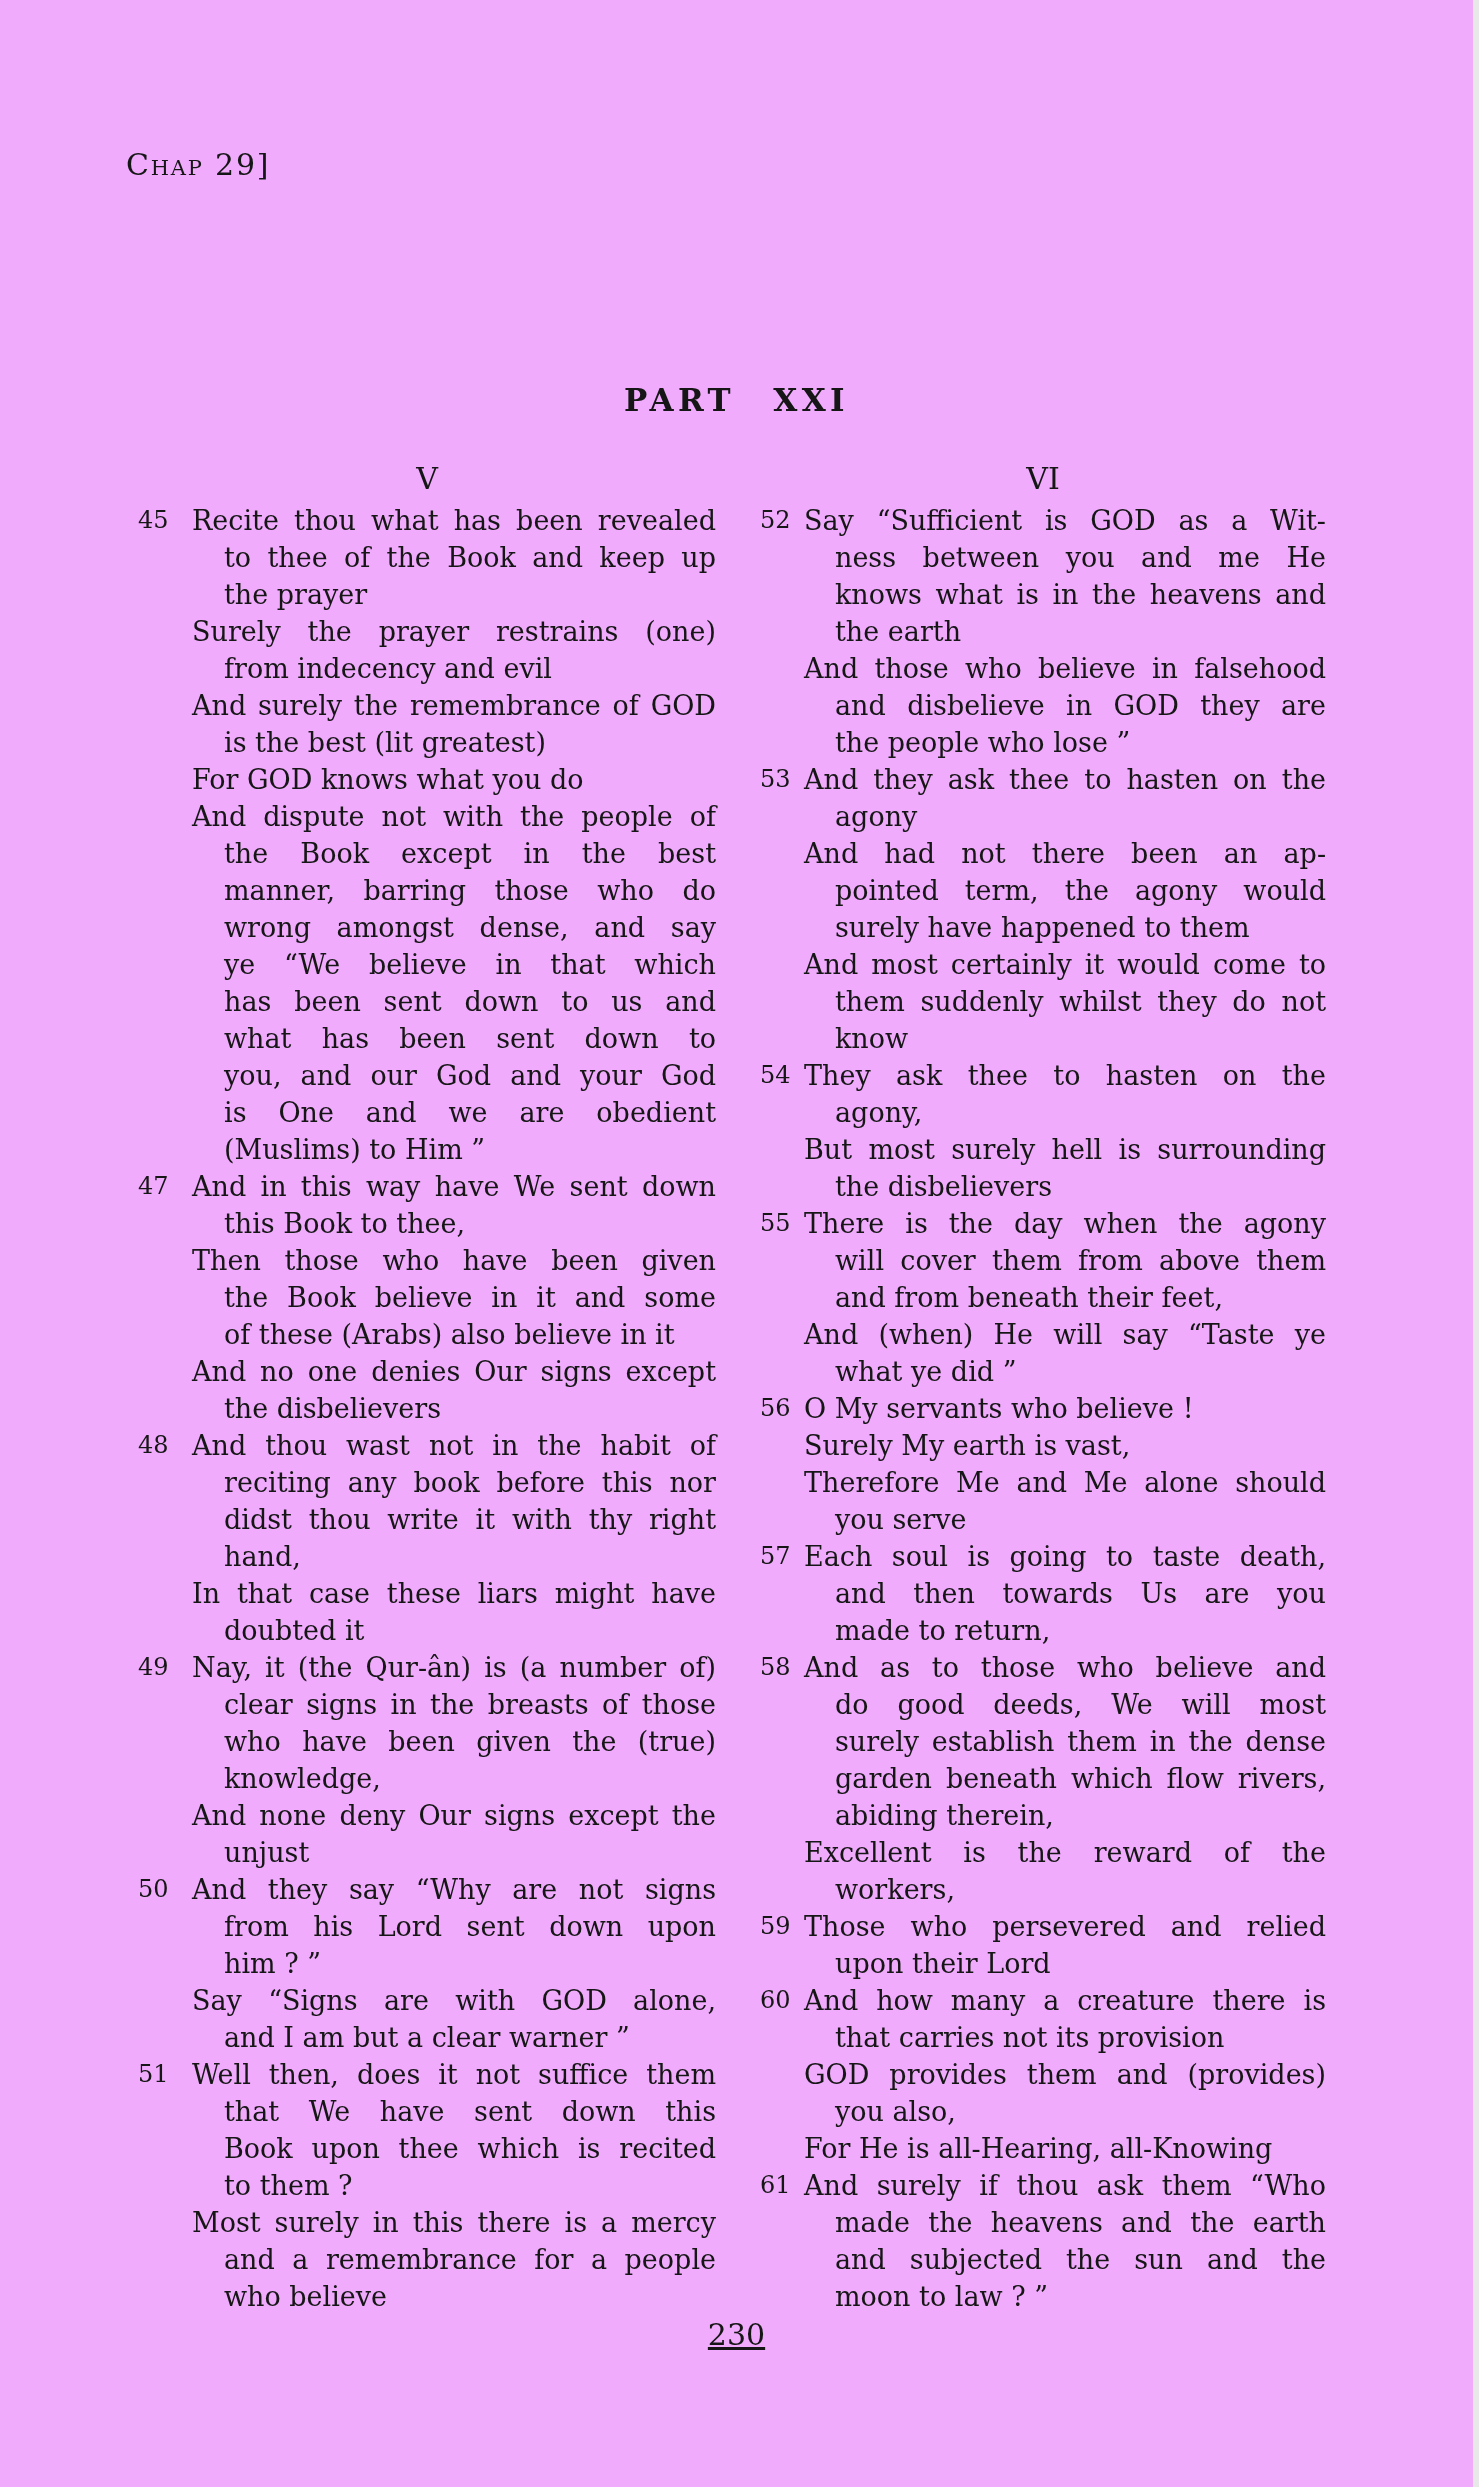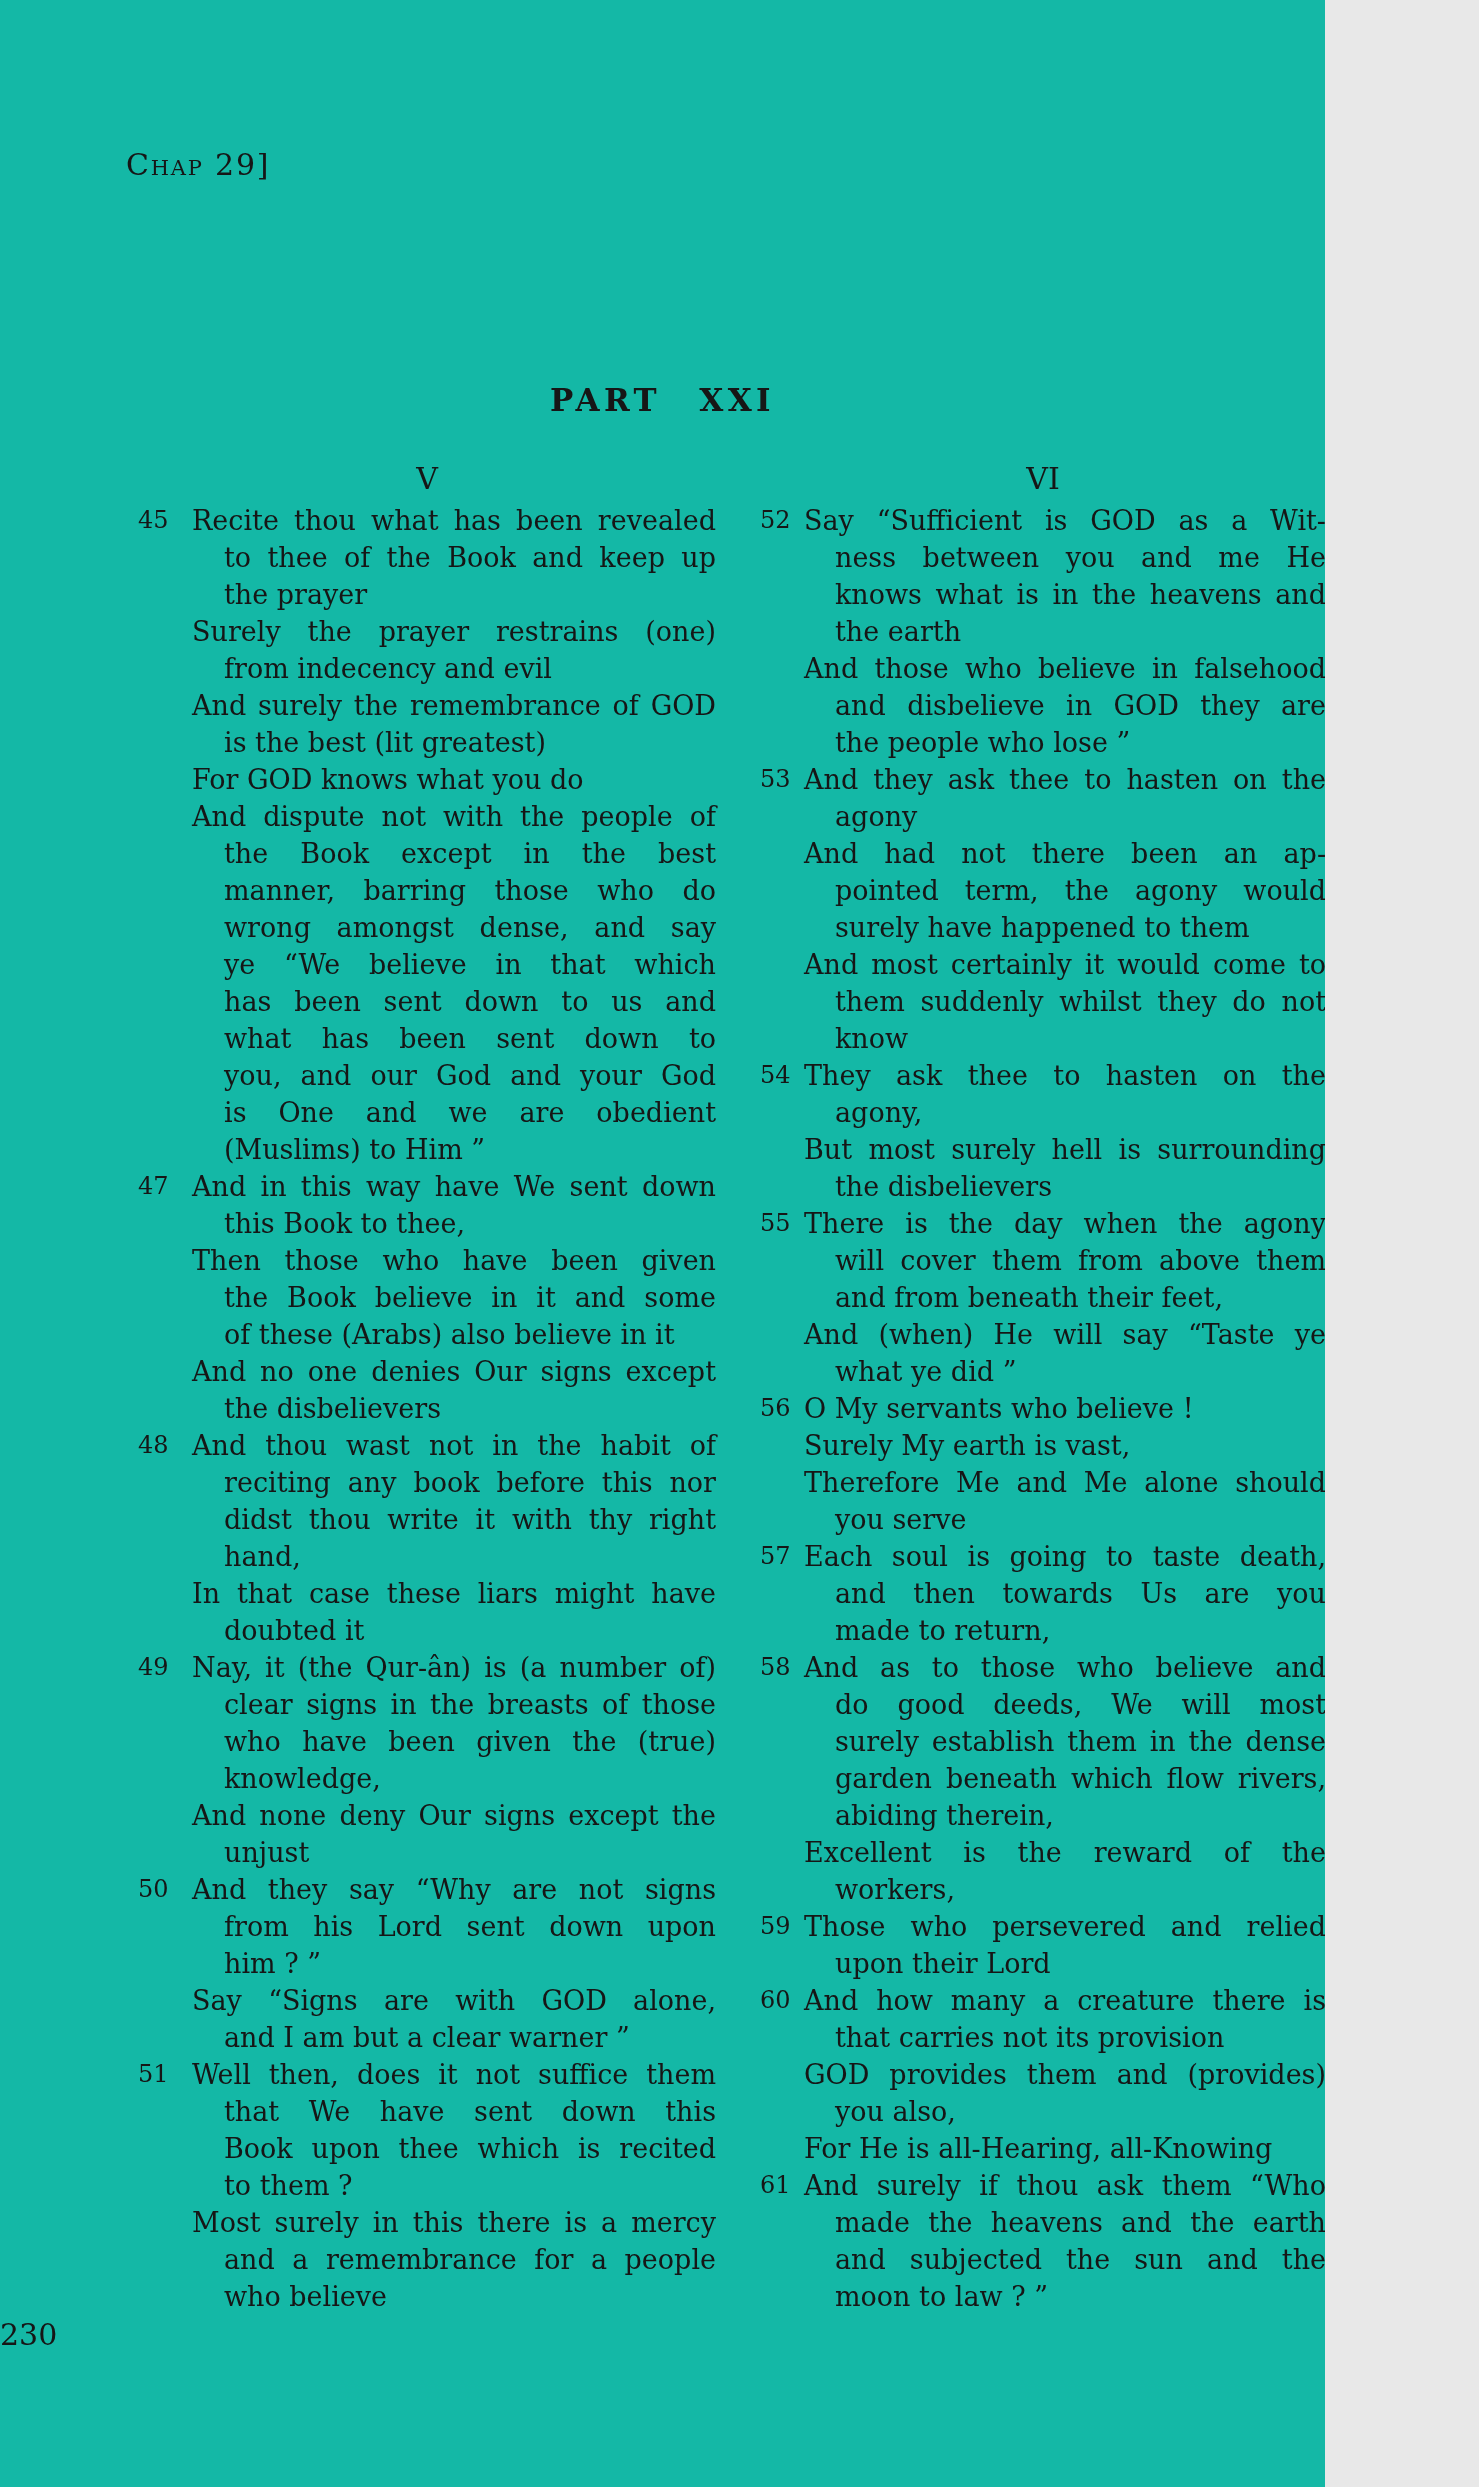--- a/index.html
+++ b/index.html
@@ -1,19 +1,19 @@
 <!DOCTYPE html>
 <html style="font-size:14px"><head>
 <meta charset="utf-8">
 <style>
   html,body{margin:0;padding:0;background:#e8e8e8;}
   .page{
     position:relative;
-    width:1325px;height:2487px;
-    background:#14b8a6;
+    width:1473px;height:2487px;
+    background:#f0abfc;
     font-family:"DejaVu Serif","Liberation Serif",serif;
     color:#161616;
     overflow:hidden;
   }
   .chap-header{
     position:absolute;left:126px;top:147px;
     font-size:30px;line-height:35px;
     font-variant:small-caps;letter-spacing:1.8px;
     white-space:nowrap;
   }
@@ -49,21 +49,22 @@
     white-space:normal;
     text-align:justify;
     text-align-last:justify;
   }
   .num{
     position:absolute;left:0;top:0;
     font-size:24px;line-height:37px;
   }
   .page-number{
     position:absolute;left:0;right:0;top:2317px;
-    font-size:30px;line-height:35px;
+    text-align:center;
+    font-size:30px;line-height:35px;text-decoration:underline;
   }
 </style>
 </head>
 <body>
 
 <div class="page">
   <div class="chap-header">Chap 29]</div>
   <div class="part-title">PART XXI</div>
   <div class="columns" id="cols">
       <div class="col col-0">

